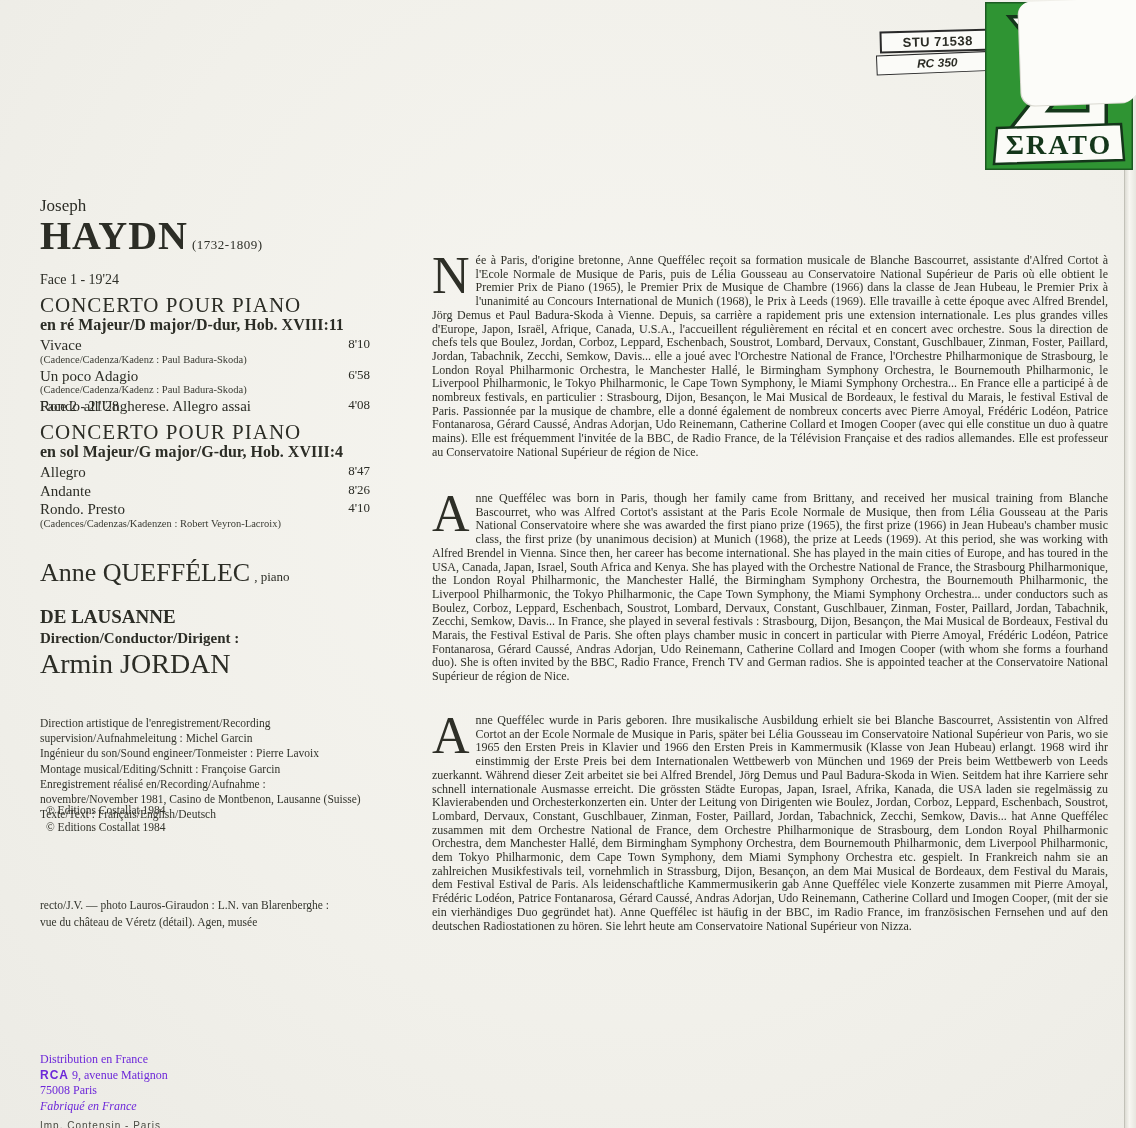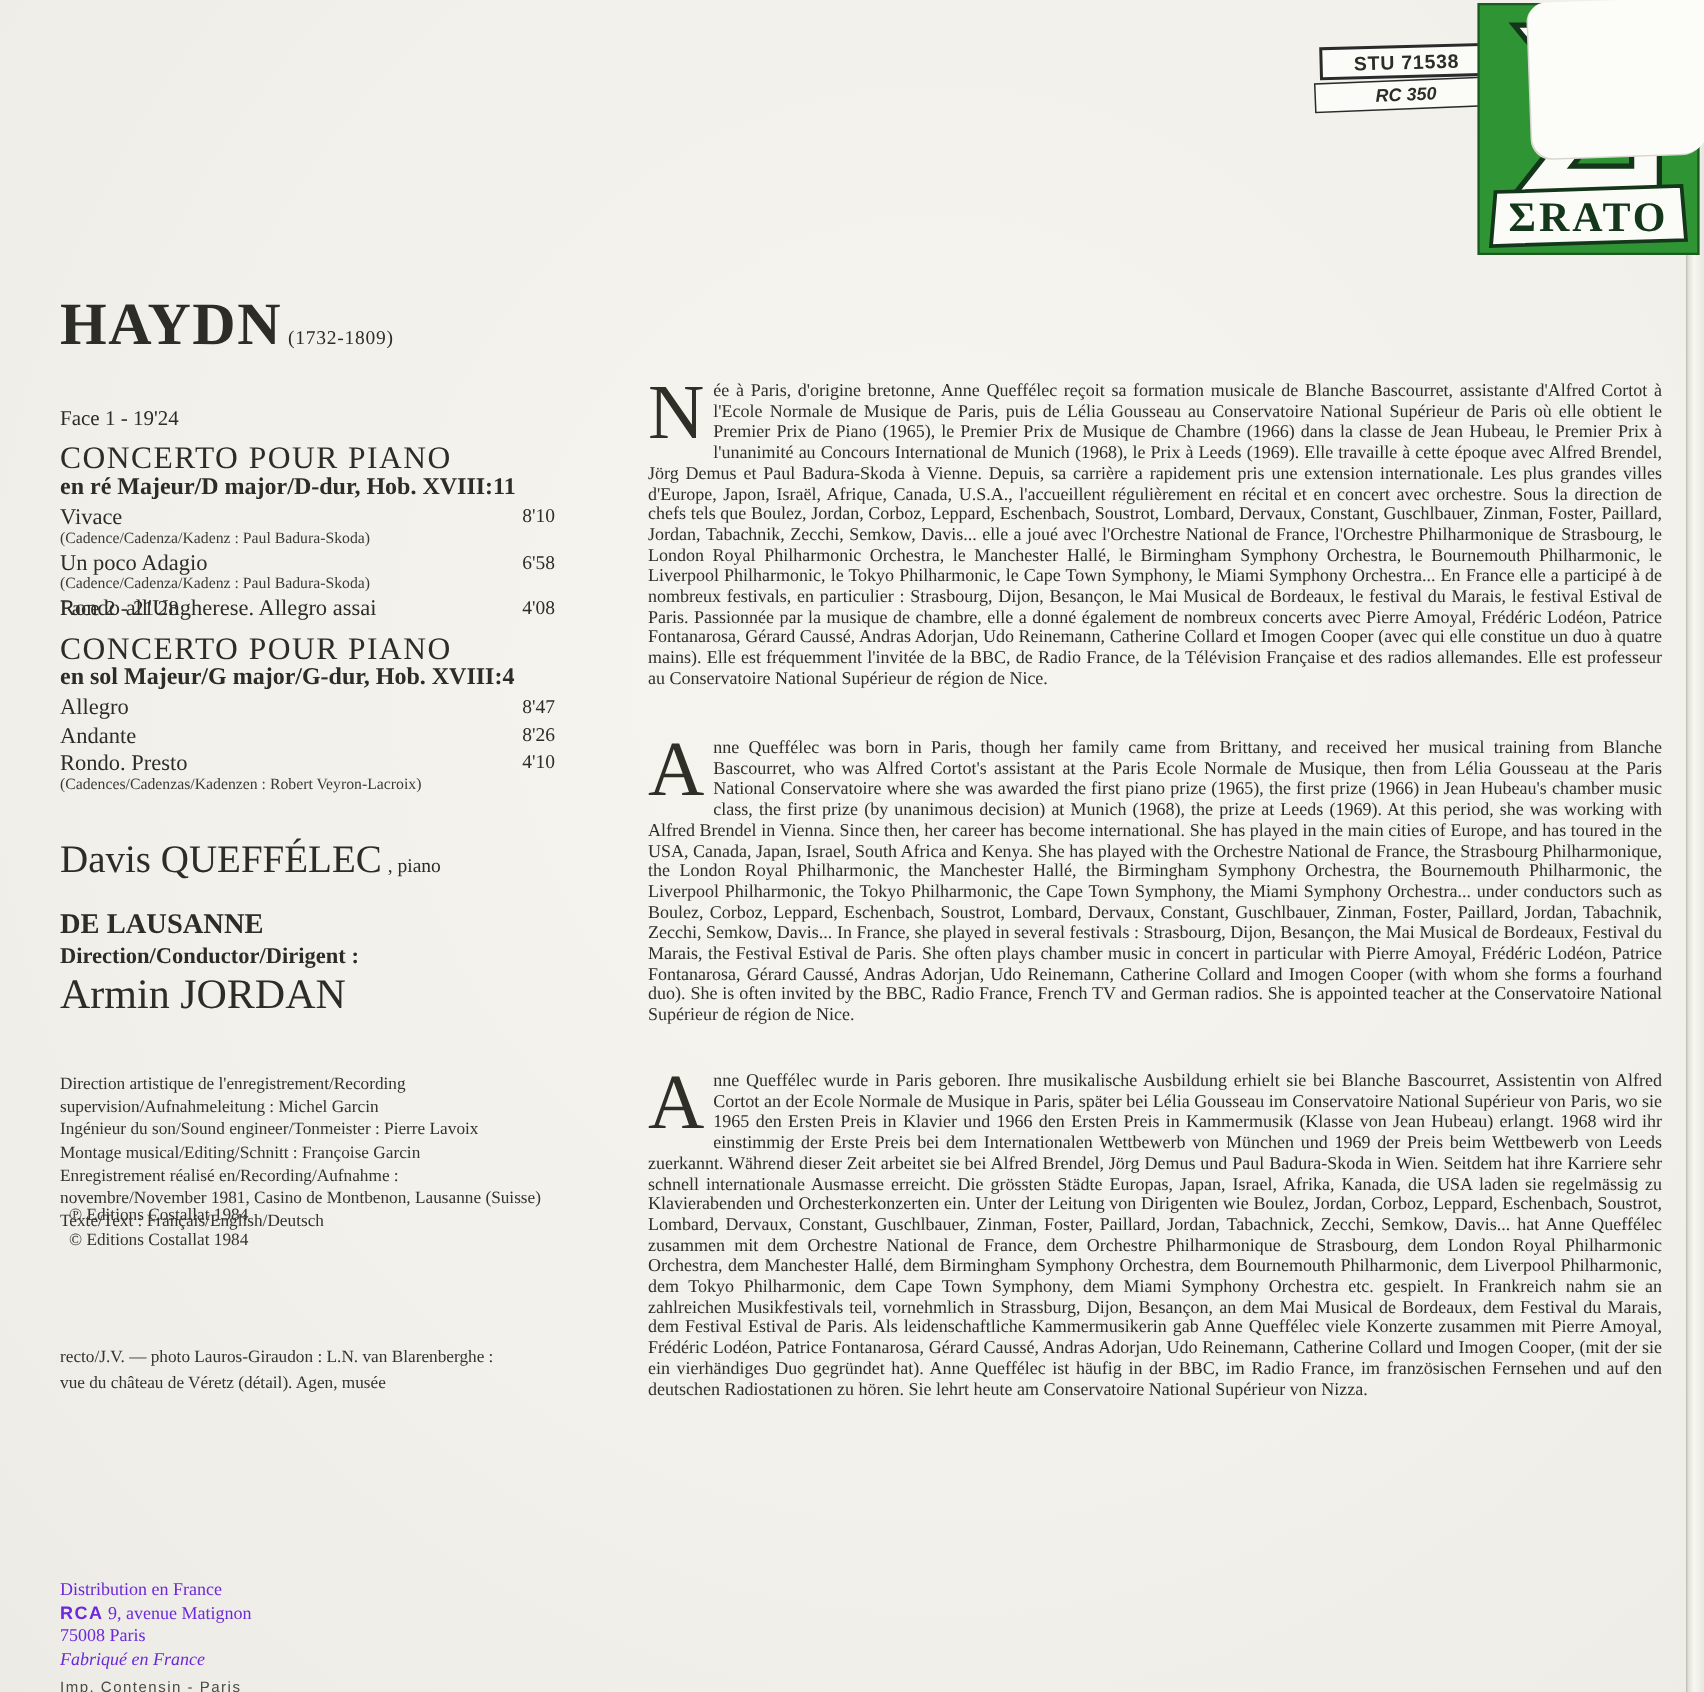--- a/index.html
+++ b/index.html
@@ -111,20 +111,21 @@
     <text x="74" y="152" text-anchor="middle" font-family="Liberation Serif, serif" font-size="28" font-weight="bold" letter-spacing="2" fill="#14361a">ΣRATO</text>
   </svg>
 </div>
 
 <div class="hand-patch"></div>
 <div class="hand hand-1">A8/7  4</div>
 <div class="hand hand-2">1339</div>
 <div class="hand hand-3">-060b</div>
 
 <div class="leftcol" style="top:196px">
+  <div class="composer-first">Joseph</div>
   <div>
     <span class="composer-last">HAYDN</span>
     <span class="composer-years">(1732-1809)</span>
   </div>
 </div>
 
 <div class="leftcol" style="top:272px">
   <div class="face-label">Face 1 - 19'24</div>
   <div class="work-title">CONCERTO POUR PIANO</div>
   <div class="work-subtitle">en ré Majeur/D major/D-dur, Hob. XVIII:11</div>
@@ -157,21 +158,21 @@
     <span class="track-time">8'26</span>
   </div>
   <div class="track-row">
     <span>Rondo. Presto</span>
     <span class="track-time">4'10</span>
   </div>
   <div class="track-note">(Cadences/Cadenzas/Kadenzen : Robert Veyron-Lacroix)</div>
 </div>
 
 <div class="leftcol" style="top:558px">
-  <span class="soloist-name">Davis QUEFFÉLEC</span>
+  <span class="soloist-name">Anne QUEFFÉLEC</span>
   <span class="soloist-role">, piano</span>
 </div>
 
 <div class="leftcol" style="top:606px">
   <div class="orch-line">DE LAUSANNE</div>
   <div class="direction-label">Direction/Conductor/Dirigent :</div>
   <div class="conductor-name">Armin JORDAN</div>
 </div>
 
 <div class="leftcol" style="top:716px">

